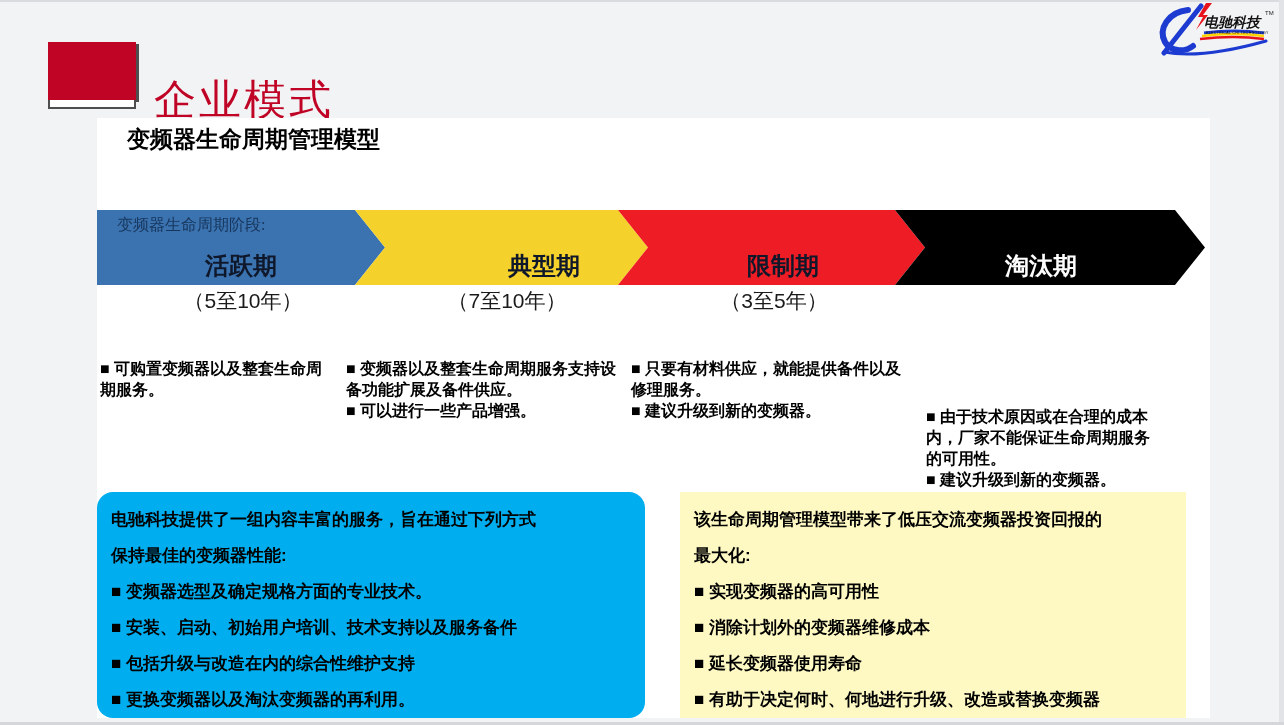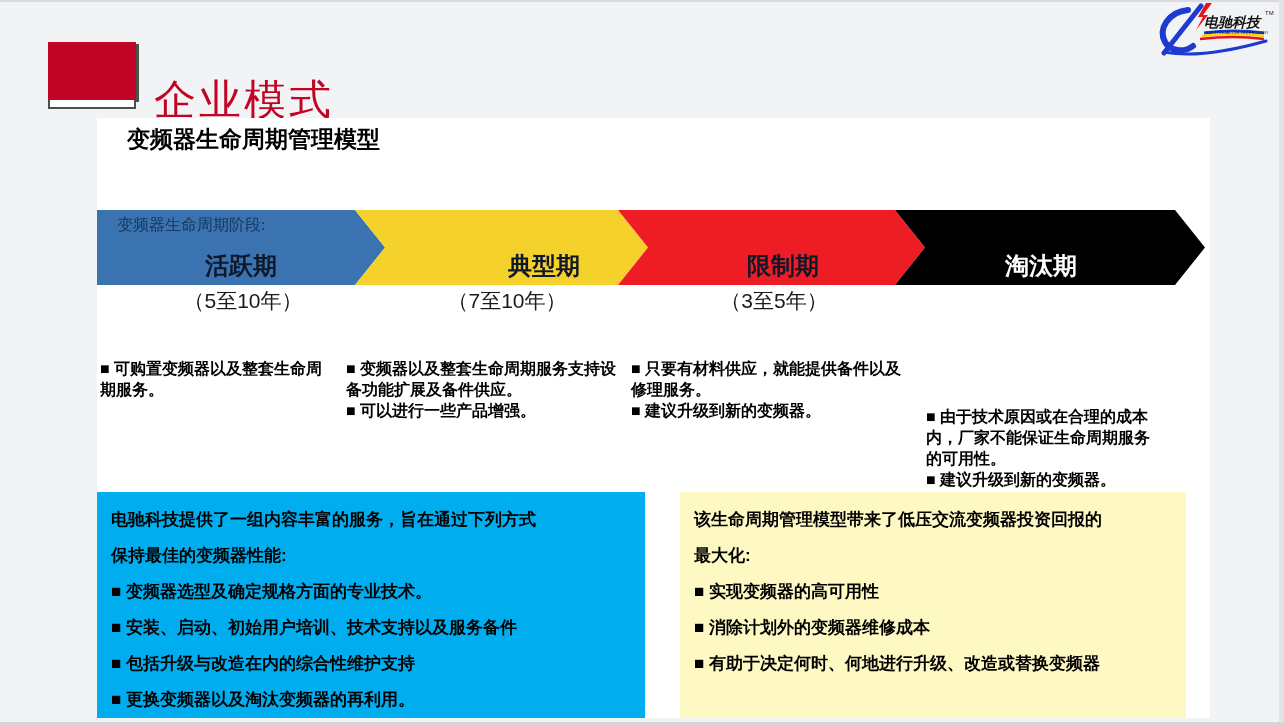--- a/index.html
+++ b/index.html
@@ -65,21 +65,21 @@
   .bullet-col { position:absolute; top:240px; font-size:16px; font-weight:bold; color:#000; line-height:21px; }
   .bc1 { left:3px;   width:238px; }
   .bc2 { left:249px; width:278px; }
   .bc3 { left:534px; width:278px; }
   .bc4 { left:829px; width:236px;margin-top:48px; }
 
   
   .info-box { position:absolute; top:374px; height:226px; padding:10px 14px 0 14px;
               font-size:17px; font-weight:bold; color:#000; }
   .info-box div { line-height:36px; white-space:nowrap; }
-  .box-services { left:0;     width:548px; background:#00aeef; }
+  .box-services { left:0;     width:548px; background:#00aeef;border-radius:16px; }
   .box-benefits { left:583px; width:506px; background:#fef9c3; }
 </style>
 </head>
 <body>
 
 <div class="top-hairline"></div>
 <div class="right-strip"></div>
 <div class="bottom-hairline"></div>
 
 <div class="accent-block">
@@ -150,16 +150,17 @@
     <div>■ 安装、启动、初始用户培训、技术支持以及服务备件</div>
     <div>■ 包括升级与改造在内的综合性维护支持</div>
     <div>■ 更换变频器以及淘汰变频器的再利用。</div>
   </div>
 
   <div class="info-box box-benefits">
     <div>该生命周期管理模型带来了低压交流变频器投资回报的</div>
     <div>最大化:</div>
     <div>■ 实现变频器的高可用性</div>
     <div>■ 消除计划外的变频器维修成本</div>
+    <div>■ 延长变频器使用寿命</div>
     <div>■ 有助于决定何时、何地进行升级、改造或替换变频器</div>
   </div>
 
 </div>
 
 </body></html>

